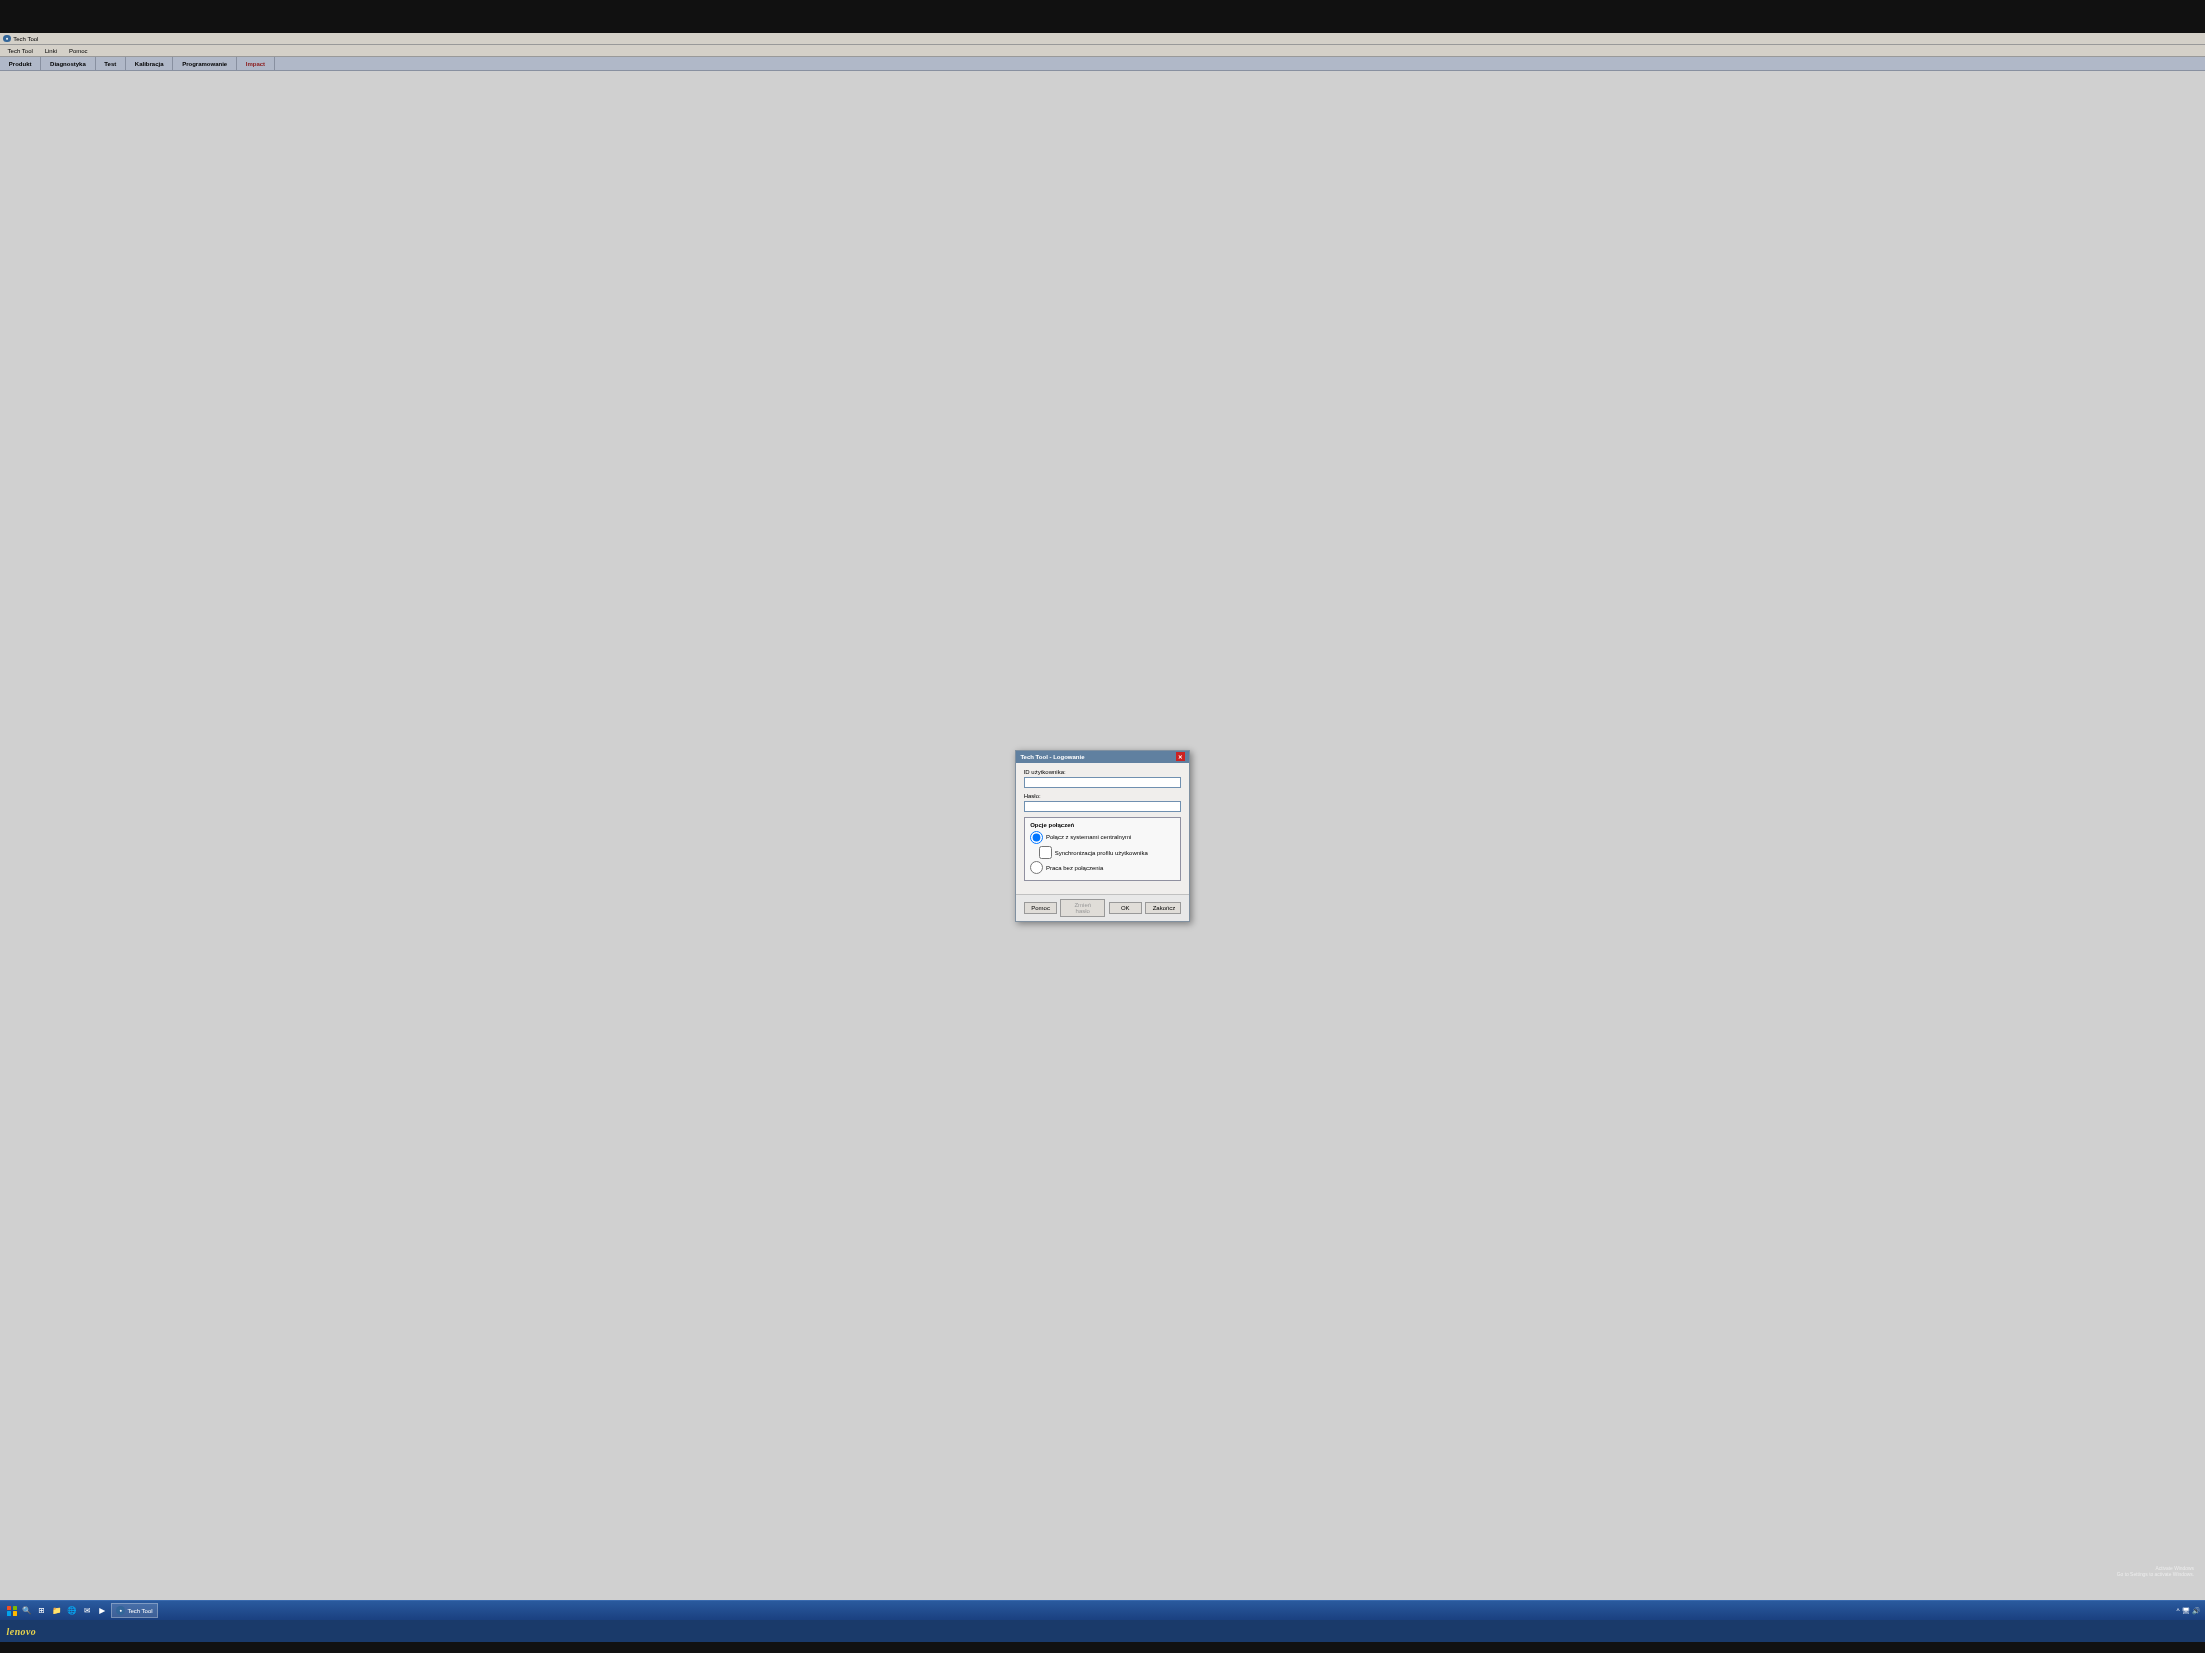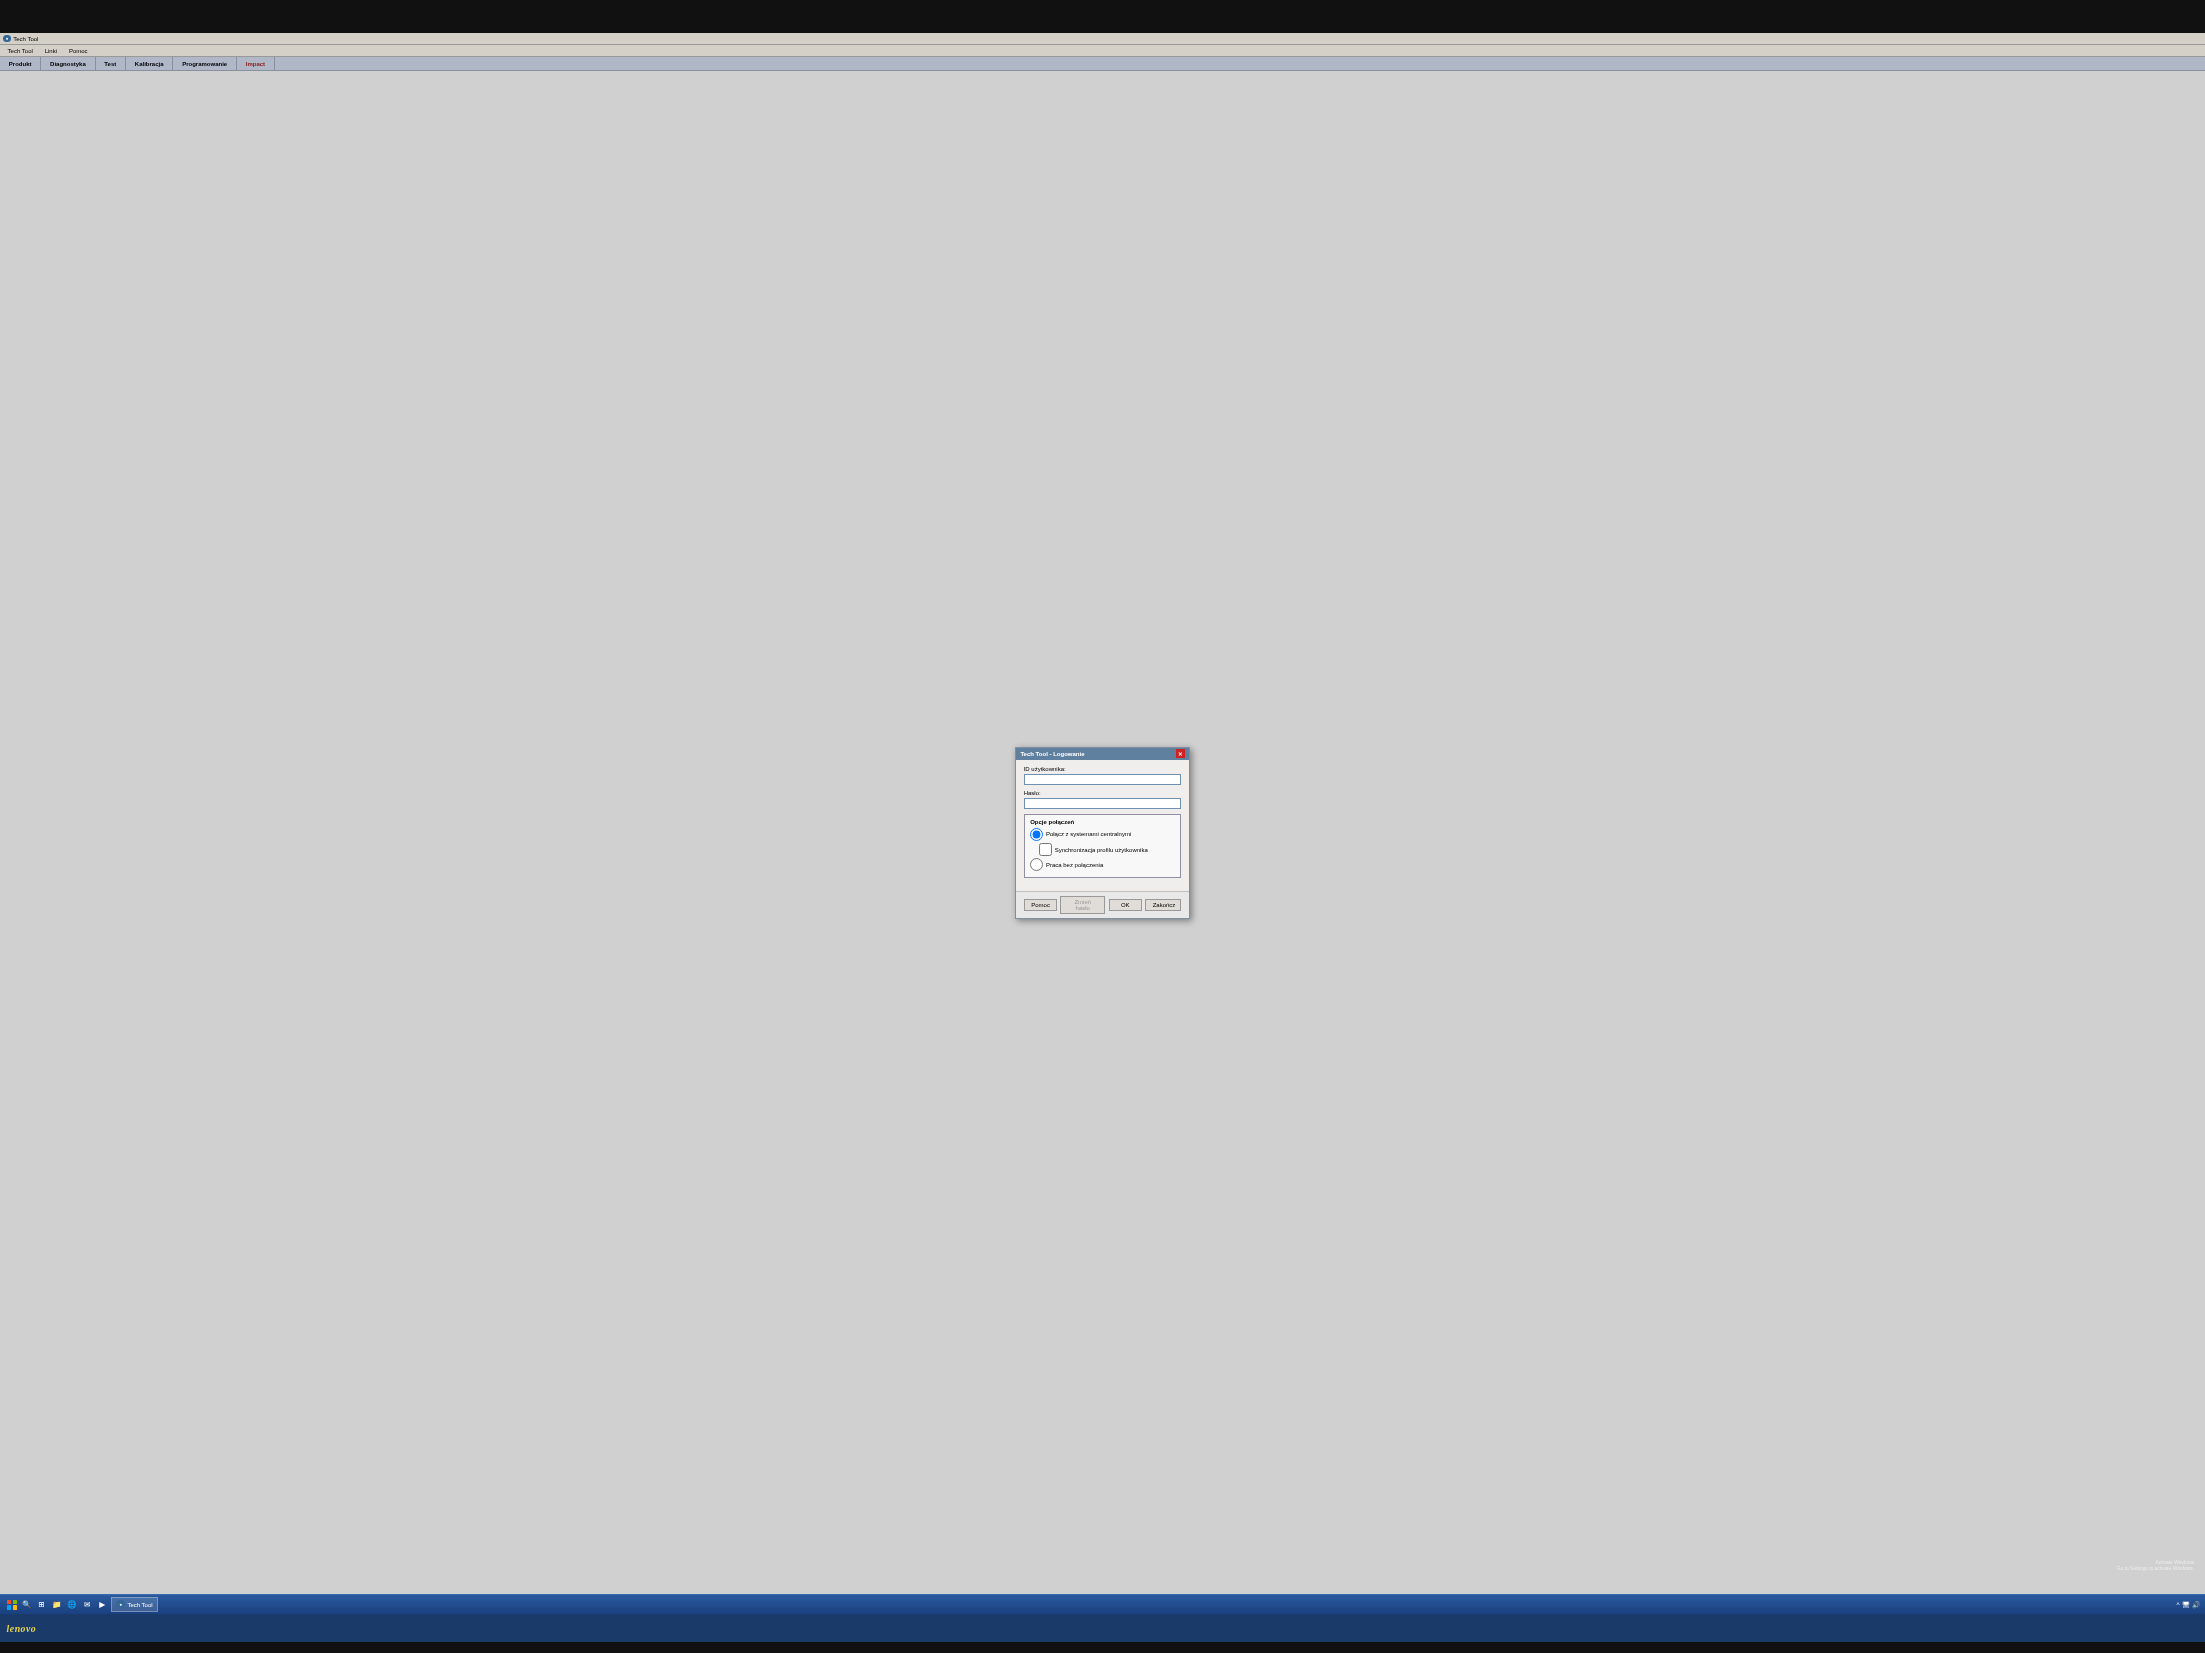--- a/index.html
+++ b/index.html
@@ -371,21 +371,21 @@
     .activate-windows {
       color: rgba(255,255,255,0.6);
       font-size: 4.9px;
       text-align: right;
       line-height: 1.3;
     }
 
     
     .lenovo-bar {
       background: #1a3a6a;
-      height: 28px;
+      height: 22px;
       display: flex;
       align-items: center;
       padding: 0 6.6px;
       flex-shrink: 0;
     }
 
     .lenovo-logo {
       color: #e8d44d;
       font-style: italic;
       font-size: 9.8px;

